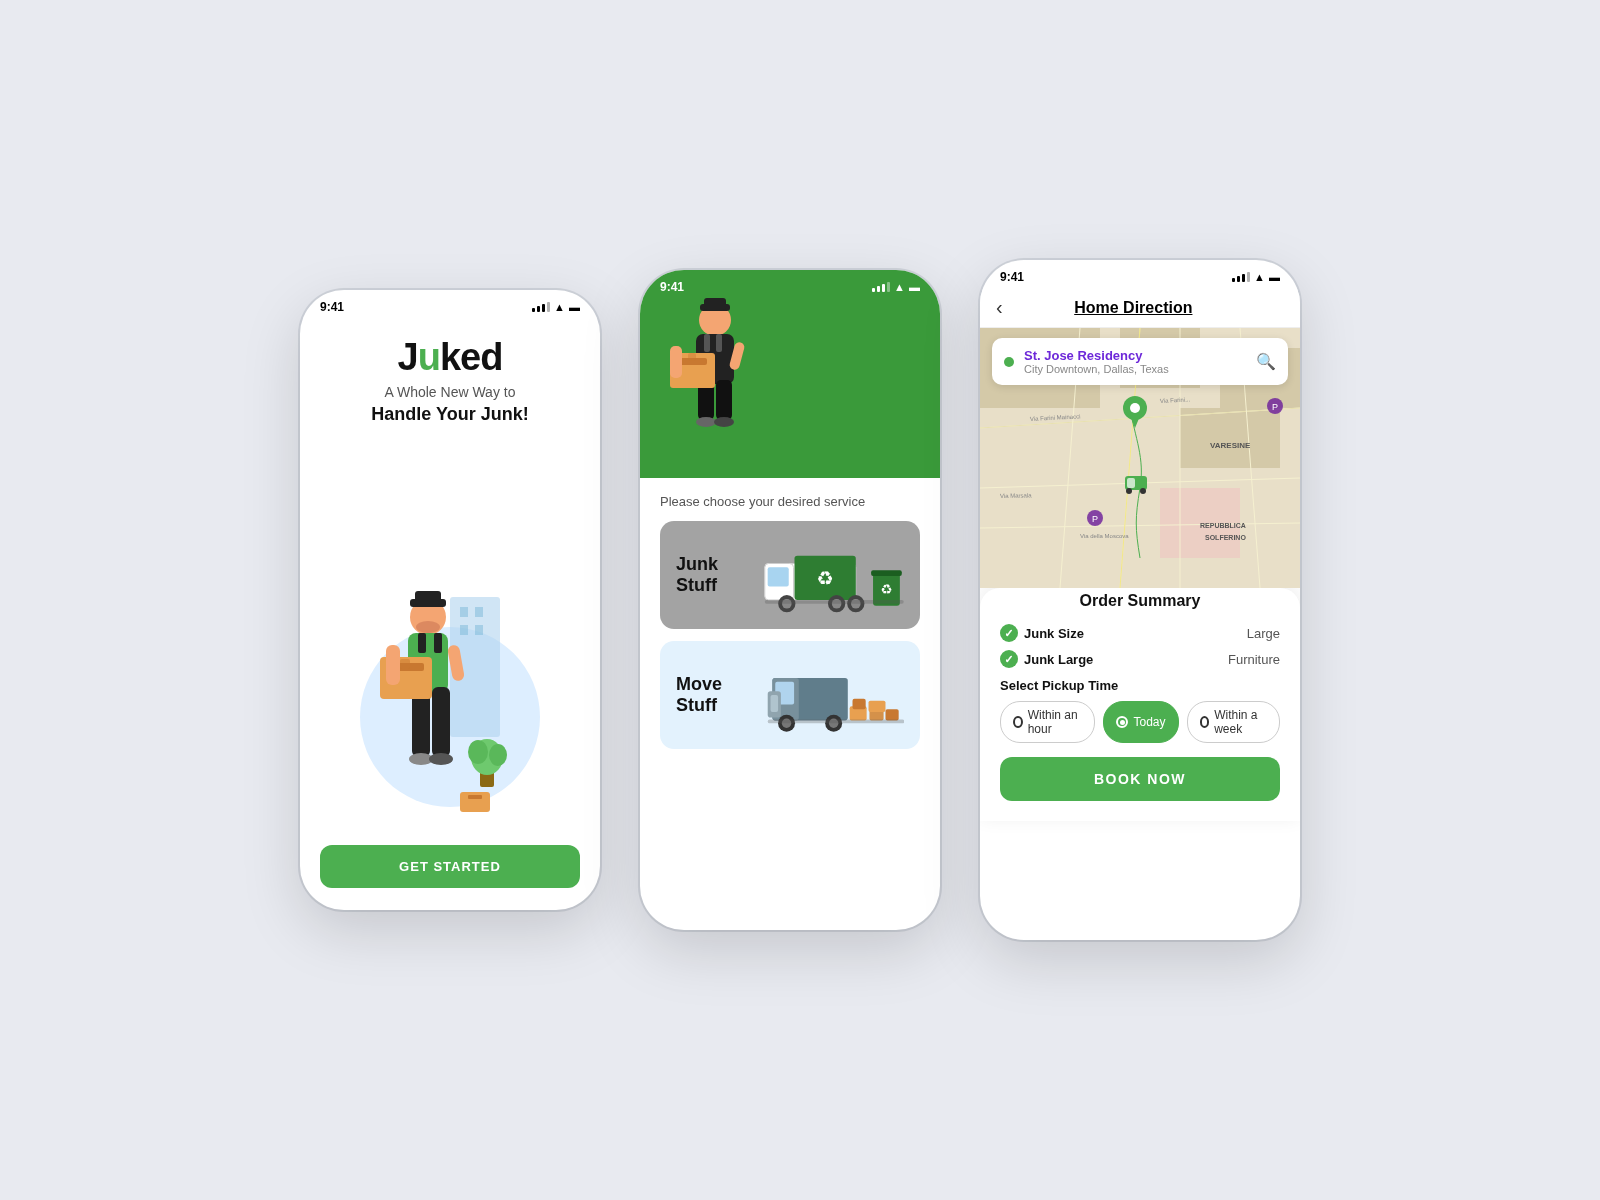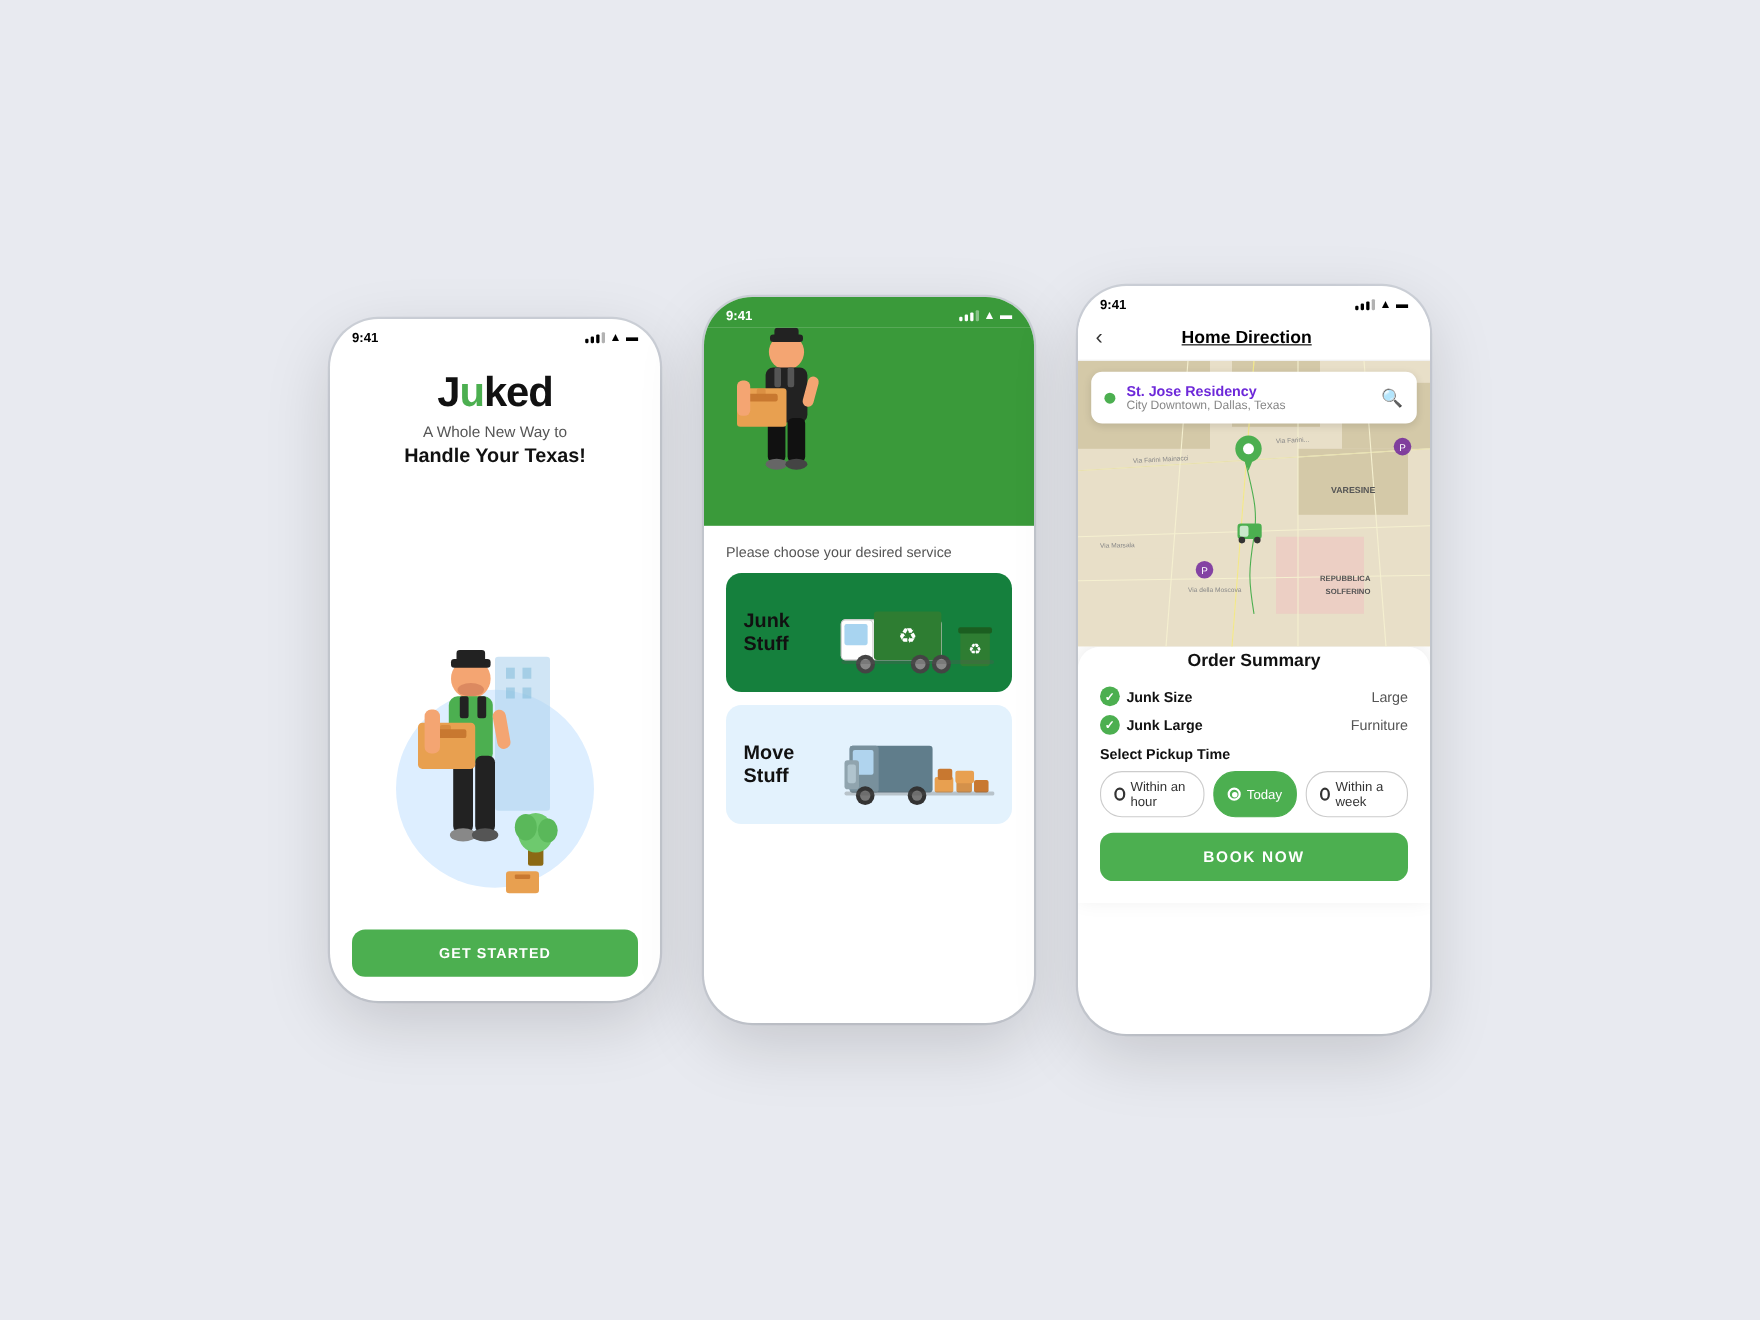--- a/index.html
+++ b/index.html
@@ -151,21 +151,21 @@
     }
     .service-card {
       border-radius: 14px;
       padding: 14px 16px;
       margin-bottom: 12px;
       display: flex;
       align-items: center;
       justify-content: space-between;
       min-height: 100px;
     }
-    .service-card.green { background: #15803d; }
+    .service-card.green { background: #a3a3a3; }
     .service-card.blue { background: #e3f2fd; }
     .service-card .service-title {
       font-size: 18px;
       font-weight: 800;
       color: #111;
     }
 
     
     .screen3-nav {
       display: flex;
@@ -282,21 +282,21 @@
     </div>
 
     <div class="screen1-body">
       <div class="logo-container">
         <div class="logo-text">
           <span class="logo-j">J</span><span class="logo-u-green">u</span><span class="logo-ked">ked</span>
         </div>
       </div>
 
       <div class="tagline-normal">A Whole New Way to</div>
-      <div class="tagline-bold">Handle Your Texas!</div>
+      <div class="tagline-bold">Handle Your Junk!</div>
 
       <div class="illustration1">
         <div class="circle-bg"></div>
 
         <svg class="person-svg" width="200" height="300" viewBox="0 0 200 300">
 
           <rect x="100" y="60" width="50" height="140" rx="3" fill="#b0d4ee" opacity="0.6"></rect>
           <rect x="110" y="70" width="8" height="10" fill="#7ab8d8" opacity="0.5"></rect>
           <rect x="125" y="70" width="8" height="10" fill="#7ab8d8" opacity="0.5"></rect>
           <rect x="110" y="88" width="8" height="10" fill="#7ab8d8" opacity="0.5"></rect>

